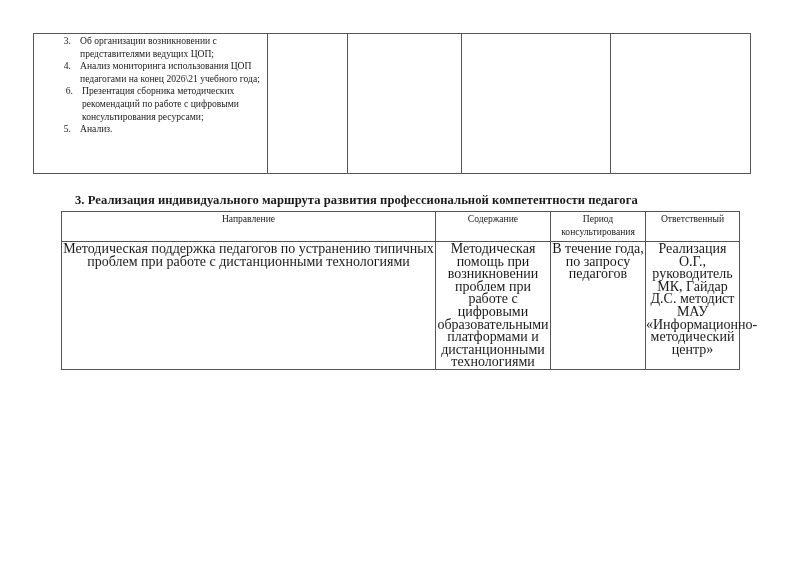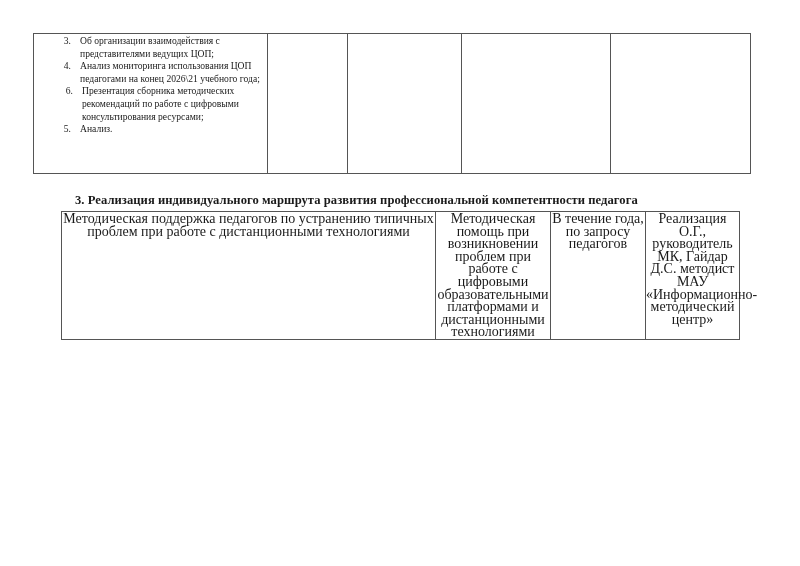--- a/index.html
+++ b/index.html
@@ -32,21 +32,21 @@
       <col style="width:114px">
       <col style="width:149px">
       <col style="width:140px">
   </colgroup>
   <tbody>
       <tr>
     <td>
       <ul class="agenda">
         <li>
           <span class="num">3.</span>
-          <span class="txt">Об организации взаимодействия с представителями ведущих ЦОП;</span>
+          <span class="txt">Об организации возникновении с представителями ведущих ЦОП;</span>
         </li>
         <li>
           <span class="num">4.</span>
           <span class="txt">Анализ мониторинга использования ЦОП педагогами на конец 2026\21 учебного года;</span>
         </li>
         <li>
           <span class="num n6">6.</span>
           <span class="txt i6">Презентация сборника методических рекомендаций по работе с цифровыми консультирования ресурсами;</span>
         </li>
         <li>
@@ -66,20 +66,26 @@
 <h3 id="section-title">3. Реализация индивидуального маршрута развития профессиональной компетентности педагога</h3>
 
 <table class="tbl" id="route-table">
   <colgroup>
     <col style="width:374px">
       <col style="width:115px">
       <col style="width:95px">
       <col style="width:94px">
   </colgroup>
   <tbody>
+      <tr>
+    <th>Направление</th>
+    <th>Содержание</th>
+    <th>Период консультирования</th>
+    <th>Ответственный</th>
+  </tr>
   <tr>
     <td>Методическая поддержка педагогов по устранению типичных проблем при работе с дистанционными технологиями</td>
     <td>Методическая помощь при возникновении проблем при работе с цифровыми образовательными платформами и дистанционными технологиями</td>
     <td>В течение года, по запросу педагогов</td>
     <td>Реализация О.Г., руководитель МК, Гайдар Д.С. методист МАУ «Информационно-методический центр»</td>
   </tr>
 </tbody>
   </table>
 
 </body></html>

